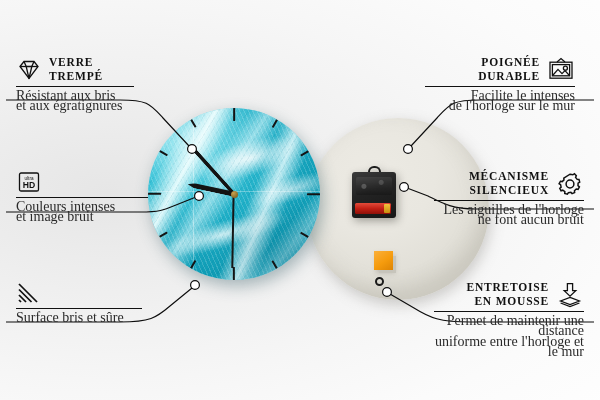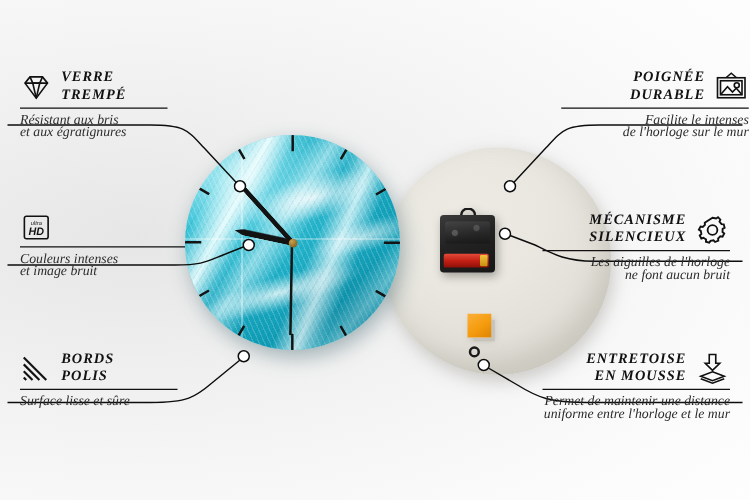--- a/index.html
+++ b/index.html
@@ -3,21 +3,21 @@
 <meta charset="utf-8">
 <style>
   * { margin:0; padding:0; box-sizing:border-box; }
   html,body { width:600px; height:400px; overflow:hidden; }
   body {
     font-family: "Liberation Serif", serif;
     background:
       radial-gradient(120% 90% at 18% 48%, #e6e6e6 0%, #efefef 28%, #f6f6f6 52%, #fbfbfb 72%, #ffffff 100%);
     position:relative;
   }
-  #stage { position:absolute; inset:0;font-style:italic; }
+  #stage { position:absolute; inset:0; }
 
   
   .wires { position:absolute; inset:0; width:600px; height:400px; z-index:4; pointer-events:none; }
   .wires path { fill:none; stroke:#0d0d0d; stroke-width:1.15; }
   .wires circle.node { fill:#ffffff; stroke:#0d0d0d; stroke-width:1.2; }
 
   
   .product { position:absolute; z-index:2; }
 
   .back-disc {
@@ -140,34 +140,34 @@
   .callout .head { display:flex; align-items:center; gap:7px; }
   .callout .title {
     font-family:"Liberation Serif", serif;
     font-weight:bold; font-size:11.5px; letter-spacing:.8px;
     color:#111; line-height:13.5px; text-transform:uppercase;
     white-space:pre-line;
   }
   .callout .rule { height:1.15px; background:#111; margin:3px 0 3.5px; }
   .callout .desc {
     font-family:"Liberation Serif", serif;
-    font-size:11px; line-height:10.6px; color:#2a2a2a; white-space:pre-line;
+    font-size:14px; line-height:10.6px; color:#2a2a2a; white-space:pre-line;
   }
   .left-col { text-align:left; }
   .left-col .head { justify-content:flex-start; }
   .right-col { text-align:right; }
   .right-col .head { justify-content:flex-end; }
 
   .ico { flex:0 0 auto; display:block; }
 
   
   #c-verre   { left:16px;  top:56px;  width:150px; }
   #c-impr    { left:16px;  top:170px; width:150px; }
   #c-bords   { left:16px;  top:281px; width:150px; }
-  #c-poign   { left:449px; top:56px;  width:150px; }
+  #c-poign   { left:425px; top:56px;  width:150px; }
   #c-meca    { left:434px; top:170px; width:150px; }
   #c-entre   { left:434px; top:281px; width:150px; }
 
   #c-verre .rule  { width:118px; }
   #c-impr  .rule  { width:132px; }
   #c-bords .rule  { width:126px; }
   #c-poign .rule, #c-meca .rule, #c-entre .rule { margin-left:auto; }
   #c-poign .rule { width:150px; }
   #c-meca  .rule { width:150px; }
   #c-entre .rule { width:150px; }
@@ -301,25 +301,23 @@
   <div class="callout left-col" id="c-bords">
     <div class="head">
       <svg class="ico" width="26" height="24" viewBox="0 0 26 24">
         <g stroke="#111" stroke-width="1.7" stroke-linecap="butt">
           <path d="M3 3 L21 21"></path>
             <path d="M3 8.5 L15.5 21"></path>
           <path d="M3 14 L10 21"></path>
             <path d="M3 19 L5 21"></path>
         </g>
       </svg>
-      <div class="title">BORDS
-POLIS</div>
-    </div>
-    <div class="rule"></div>
-    <div class="desc">Surface lisse et sûre</div>
+    </div>
+    <div class="rule"></div>
+    <div class="desc">Surface bris et sûre</div>
   </div>
 
   <div class="callout right-col" id="c-poign">
     <div class="head">
       <div class="title">POIGNÉE
 DURABLE</div>
       <svg class="ico" width="28" height="26" viewBox="0 0 28 26">
         <g fill="none" stroke="#111" stroke-width="1.3">
           <path d="M10 5 L14 1.6 L18 5"></path>
           <rect x="3" y="5.2" width="22" height="16"></rect>

